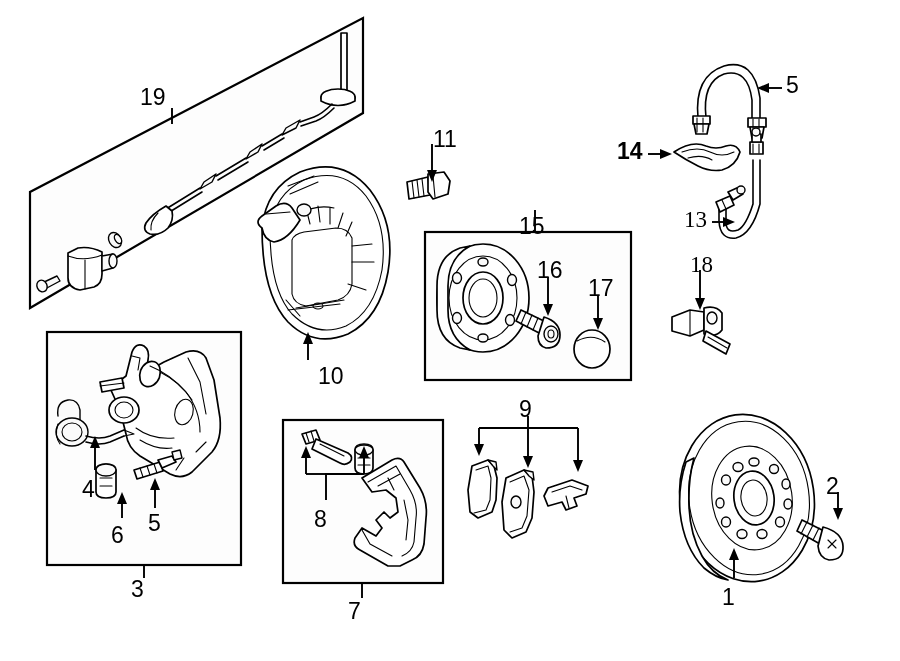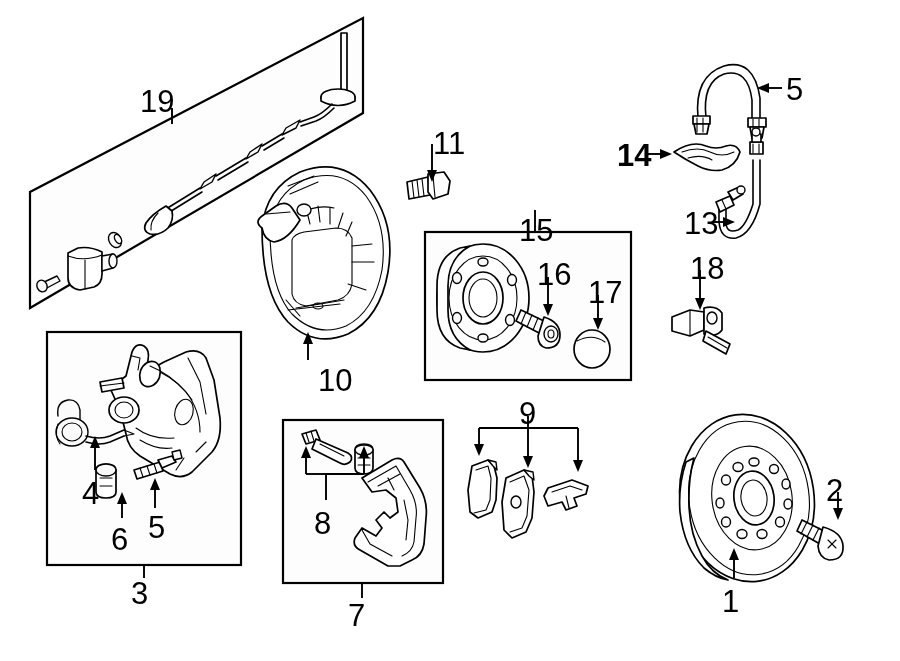--- a/index.html
+++ b/index.html
@@ -14,21 +14,21 @@
   .ln{fill:none;stroke:#000;stroke-width:1.6;stroke-linecap:round;stroke-linejoin:round;}
   .ln-t{fill:none;stroke:#000;stroke-width:1.1;stroke-linecap:round;stroke-linejoin:round;}
   .box{fill:#fdfdfd;stroke:#000;stroke-width:2.2;}
   .part{fill:#ffffff;stroke:#000;stroke-width:1.7;stroke-linejoin:round;stroke-linecap:round;}
   .part-s{fill:#fafafa;stroke:#000;stroke-width:1.4;stroke-linejoin:round;stroke-linecap:round;}
   .dark{fill:#000;stroke:none;}
   .leader{fill:none;stroke:#000;stroke-width:1.9;stroke-linecap:butt;}
   .callout{
     position:absolute;
     font-family:"Liberation Sans","DejaVu Sans",sans-serif;
-    font-size:31px;font-weight:400;color:#000;line-height:1;
+    font-size:23px;font-weight:400;color:#000;line-height:1;
     white-space:nowrap;user-select:none;
   }
 </style>
 </head>
 <body>
 
 <div id="diagram-root">
 
   <svg class="layer" viewBox="0 0 900 661">
 
@@ -386,21 +386,21 @@
   <div class="callout" style="left:131px;top:578px;">3</div>
   <div class="callout" style="left:82px;top:478px;">4</div>
   <div class="callout" style="left:148px;top:512px;">5</div>
   <div class="callout" style="left:111px;top:524px;">6</div>
   <div class="callout" style="left:348px;top:600px;">7</div>
   <div class="callout" style="left:314px;top:508px;">8</div>
   <div class="callout" style="left:519px;top:398px;">9</div>
   <div class="callout" style="left:294px;top:365px;margin-left:24px;">10</div>
   <div class="callout" style="left:433px;top:128px;">11</div>
   <div class="callout" style="left:786px;top:74px;">5</div>
-  <div class="callout" style="left:684px;top:208px;">13</div>
+  <div class="callout" style="left:684px;top:208px;font-family:Liberation Serif, serif;">13</div>
   <div class="callout" style="left:617px;top:140px;font-weight:bold;">14</div>
   <div class="callout" style="left:519px;top:192px;margin-top:23px;">15</div>
   <div class="callout" style="left:537px;top:259px;text-align:center;">16</div>
   <div class="callout" style="left:588px;top:277px;">17</div>
-  <div class="callout" style="left:690px;top:253px;">18</div>
+  <div class="callout" style="left:690px;top:253px;font-family:Liberation Serif, serif;">18</div>
   <div class="callout" style="left:140px;top:86px;">19</div>
 
 </div>
 
 </body></html>

